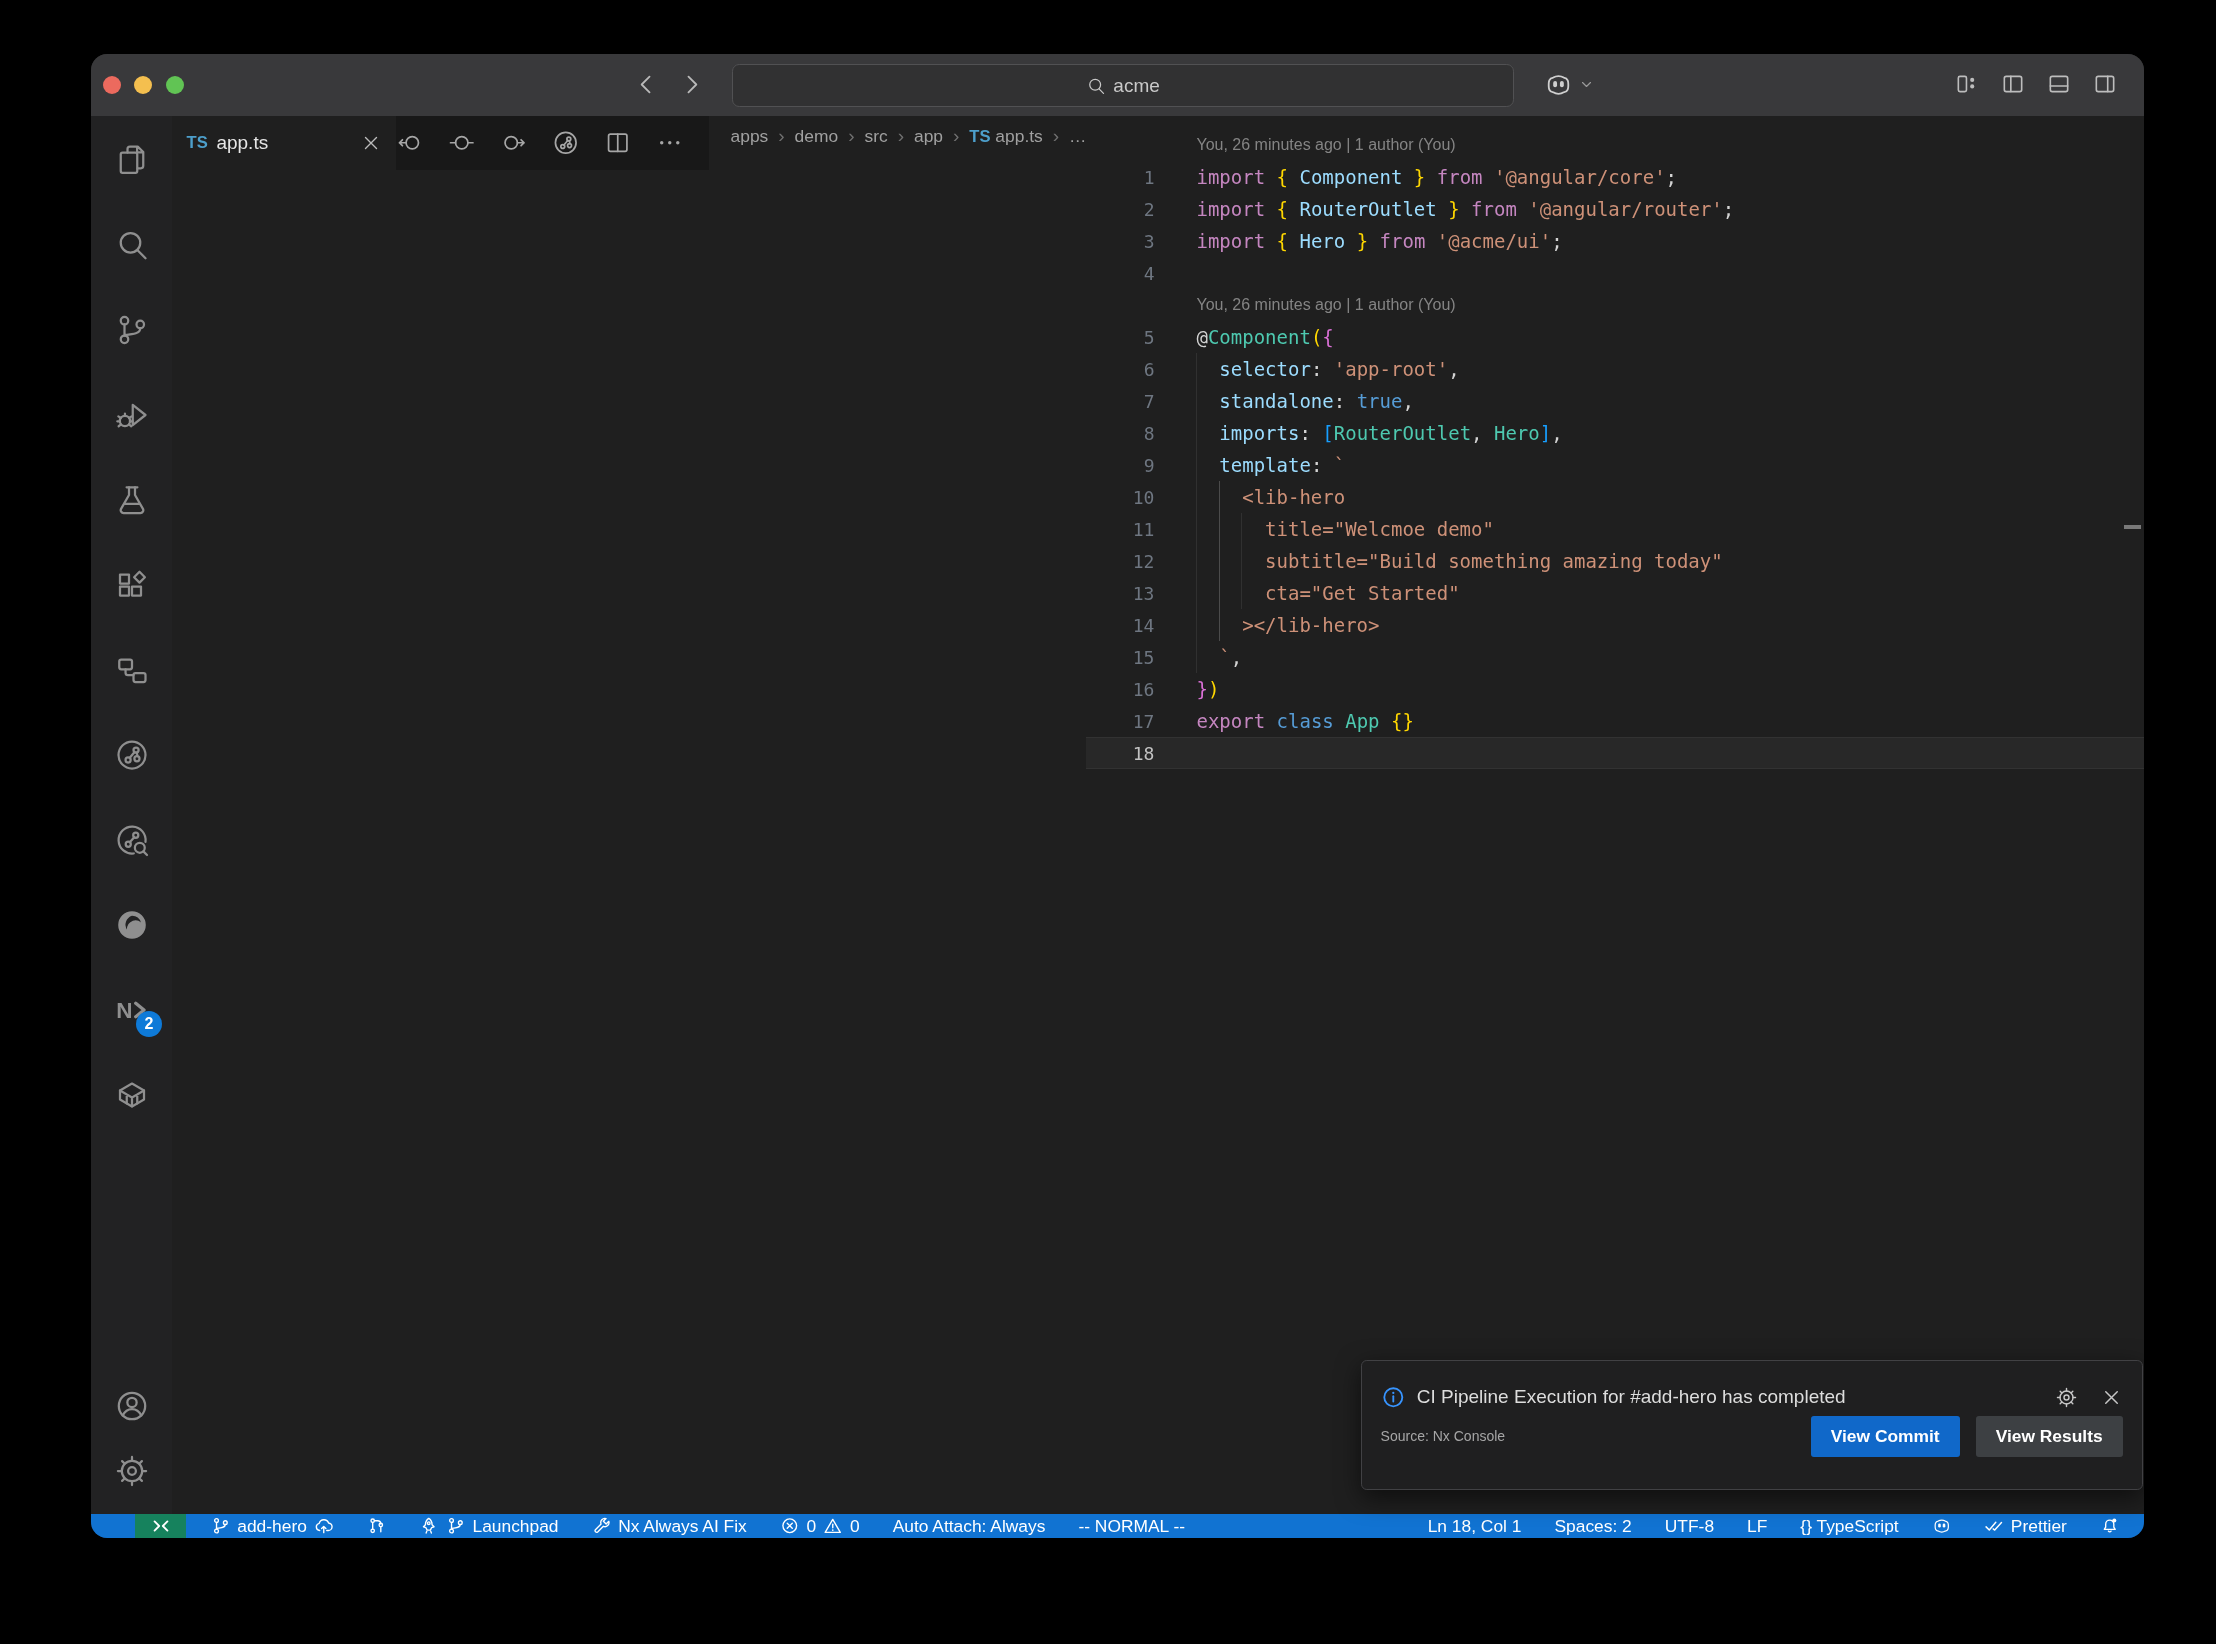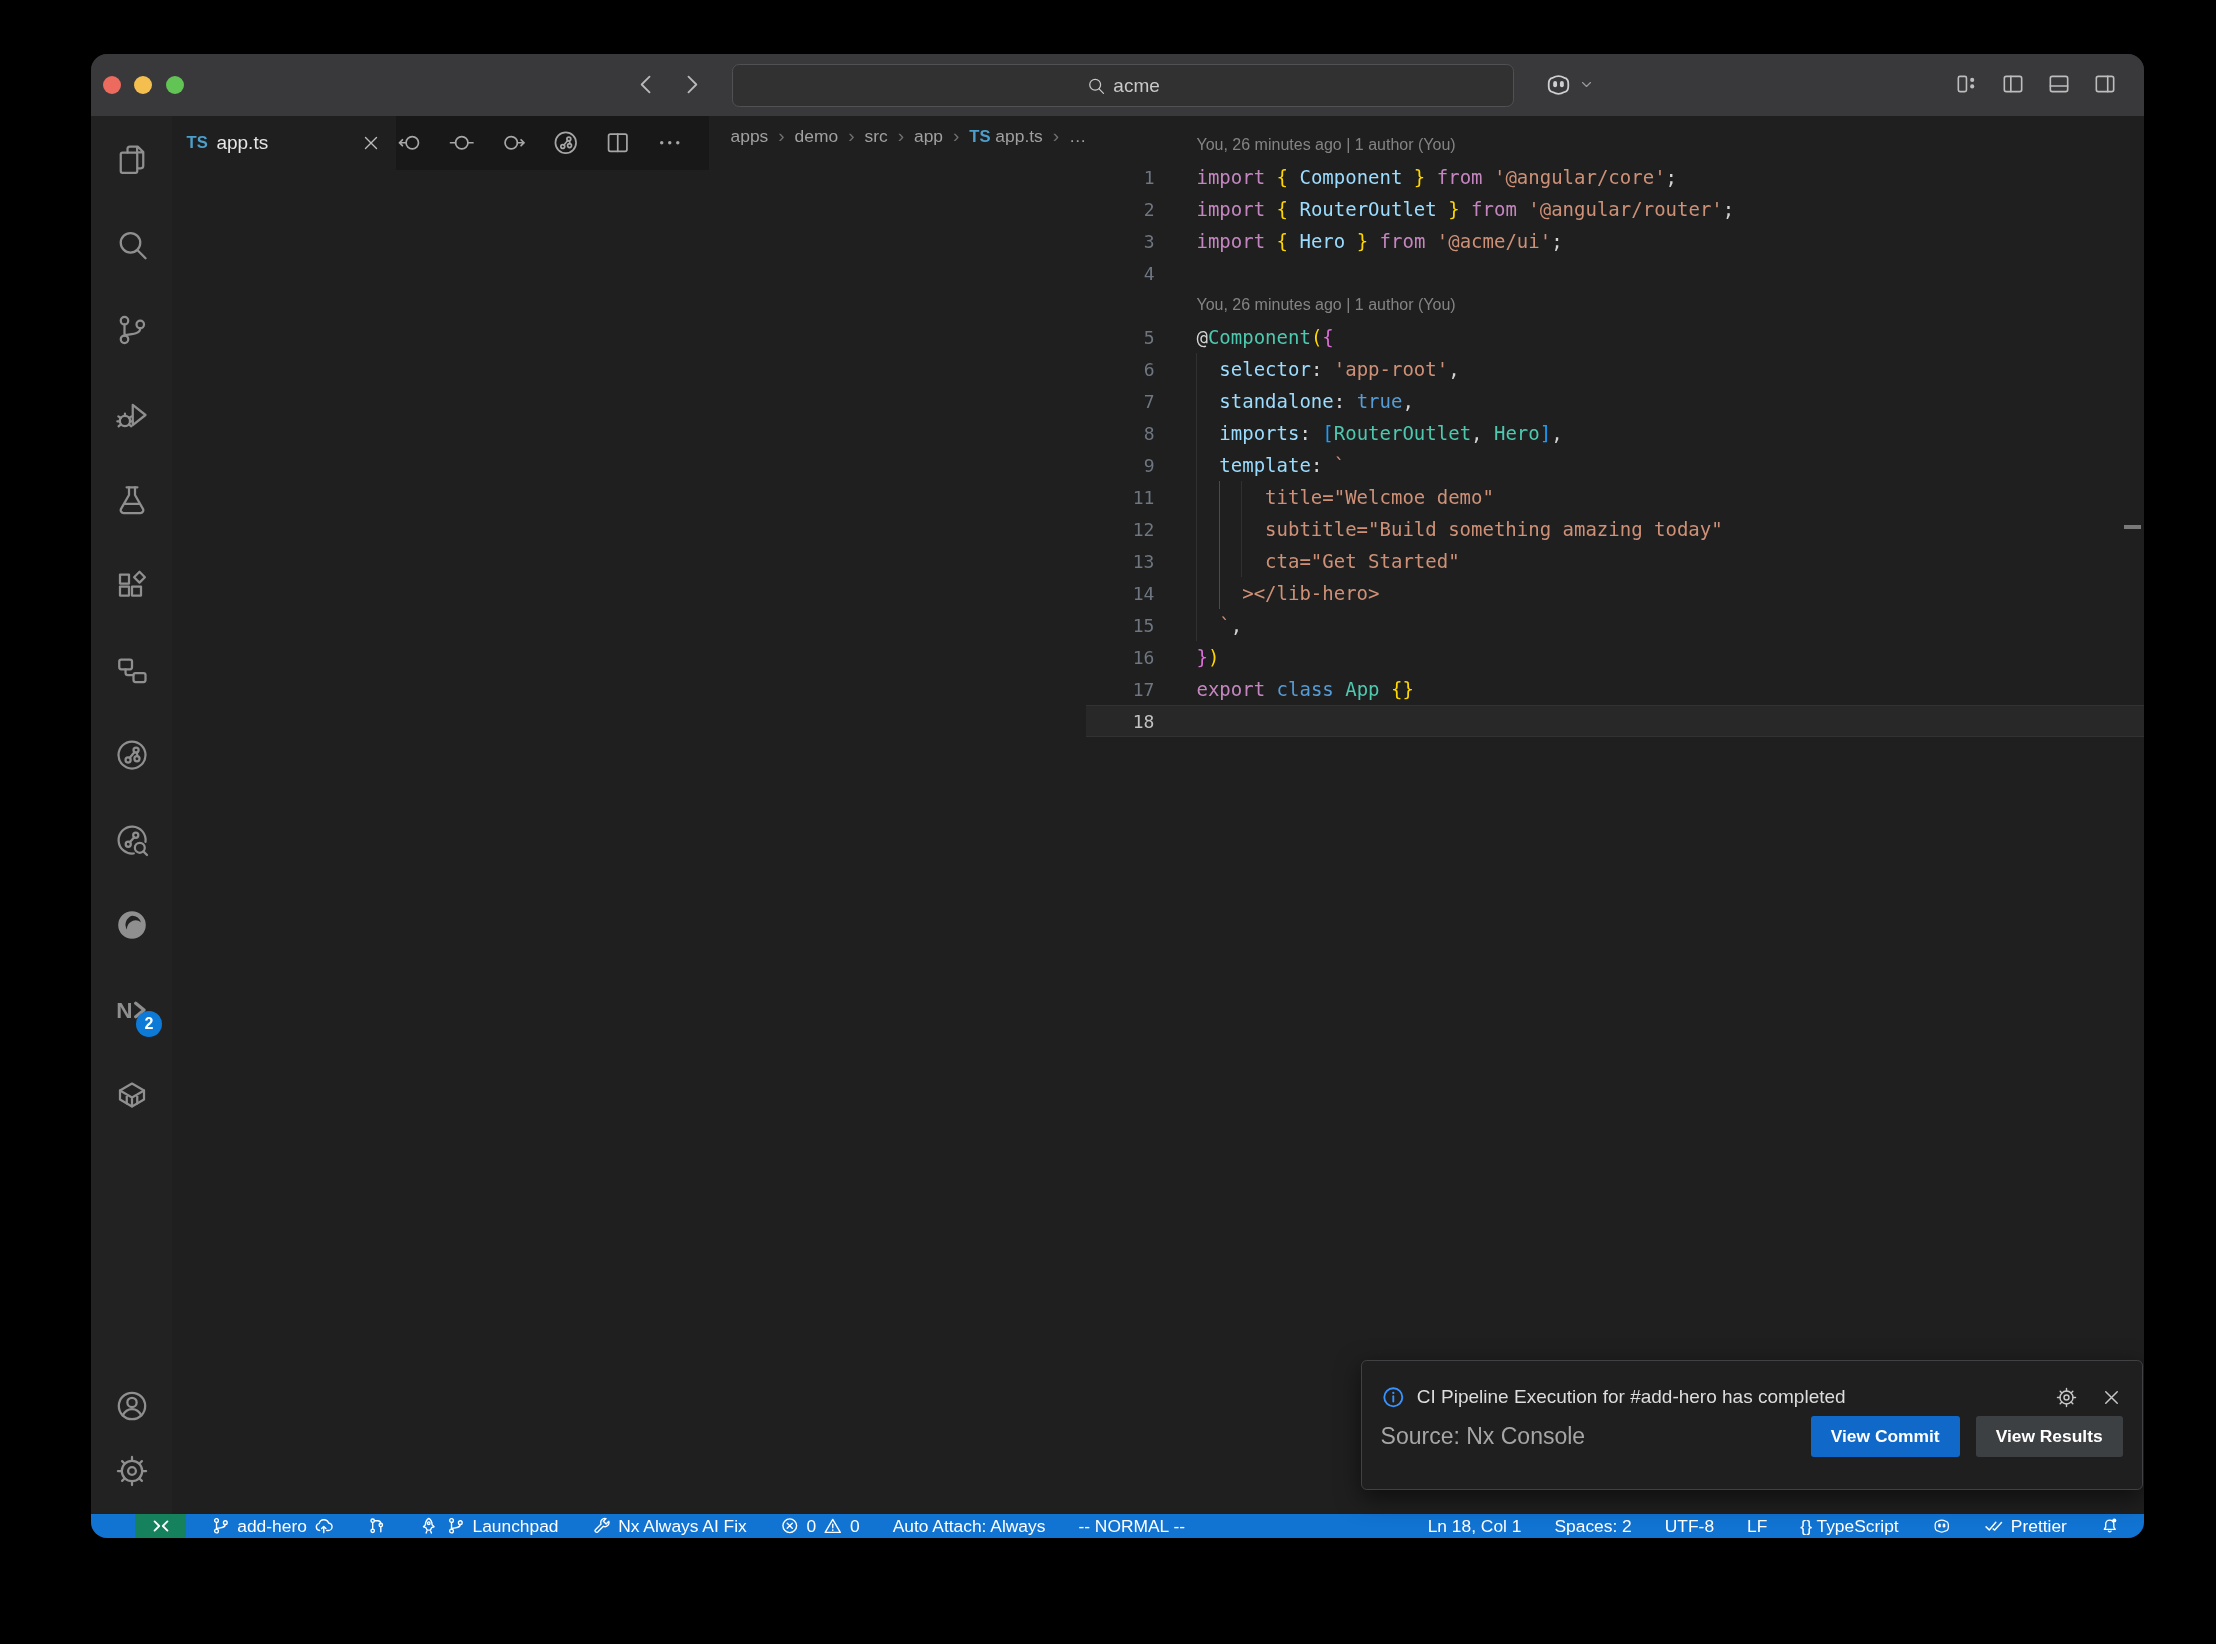--- a/index.html
+++ b/index.html
@@ -70,21 +70,21 @@
   .sb-item .ico{width:19.5px;height:19.5px;}
   
   .toast{position:absolute;right:1.4px;bottom:48px;width:782px;height:130px;background:#1f1f20;
          border:0.7px solid #414144;border-radius:5.8px;box-shadow:0 7.2px 24.6px rgba(0,0,0,.55);
          display:flex;flex-direction:column;padding:18px 19px;box-sizing:border-box;}
   .toast-top{height:64px;display:flex;align-items:center;gap:11.6px;}
   .toast-title{color:#dddddd;font-size:19px;flex:1;}
   .info-ico{width:24.6px;height:24.6px;color:#3794ff;flex:none;}
   .toast-act{width:23px;height:23px;color:#c7c7c7;margin-left:10px;flex:none;}
   .toast-bottom{flex:1;display:flex;align-items:center;gap:16px;padding-bottom:14.5px;}
-  .toast-source{color:#a6a6a6;font-size:23px;flex:1;}
+  .toast-source{color:#a6a6a6;font-size:14px;flex:1;}
   .btn{height:41px;padding:0 20px;border:none;border-radius:2.9px;font-size:17.4px;color:#fff;
        font-family:inherit;display:flex;align-items:center;font-weight:bold;}
   .btn.primary{background:#1068c9;}
   .btn.secondary{background:#3d4043;}
   .ico svg,.info-ico svg,.toast-act svg,.tab-close svg,.nav-arrow svg,.chev svg{width:100%;height:100%;display:block;}
 </style>
 </head>
 <body>
 
 <div class="screen">
@@ -406,20 +406,26 @@
               <div class="gutter">8</div>
               <span class="guide" style="left: 110px;"></span>
               <span class="line-text"><span class="tok-pl">  </span><span class="tok-var">imports</span><span class="tok-pl">:</span><span class="tok-pl"> </span><span class="tok-b3">[</span><span class="tok-type">RouterOutlet</span><span class="tok-pl">, </span><span class="tok-type">Hero</span><span class="tok-b3">]</span><span class="tok-pl">,</span></span>
             </div>
             <div class="row">
               <div class="gutter">9</div>
               <span class="guide" style="left: 110px;"></span>
               <span class="line-text"><span class="tok-pl">  </span><span class="tok-var">template</span><span class="tok-pl">:</span><span class="tok-pl"> </span><span class="tok-str">`</span></span>
             </div>
             <div class="row">
+              <div class="gutter">10</div>
+              <span class="guide" style="left: 110px;"></span>
+              <span class="guide bright" style="left: 133px;"></span>
+              <span class="line-text"><span class="tok-pl">    </span><span class="tok-str">&lt;lib-hero</span></span>
+            </div>
+            <div class="row">
               <div class="gutter">11</div>
               <span class="guide" style="left: 110px;"></span>
               <span class="guide bright" style="left: 133px;"></span>
               <span class="guide" style="left: 155px;"></span>
               <span class="line-text"><span class="tok-pl">      </span><span class="tok-str">title="Welcmoe demo"</span></span>
             </div>
             <div class="row">
               <div class="gutter">12</div>
               <span class="guide" style="left: 110px;"></span>
               <span class="guide bright" style="left: 133px;"></span>

